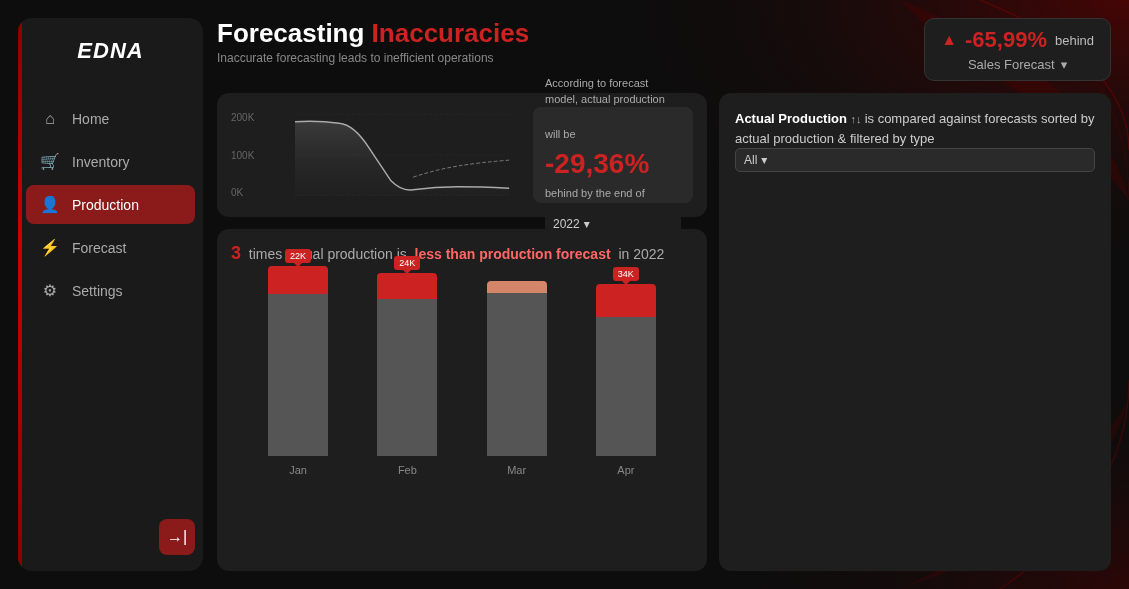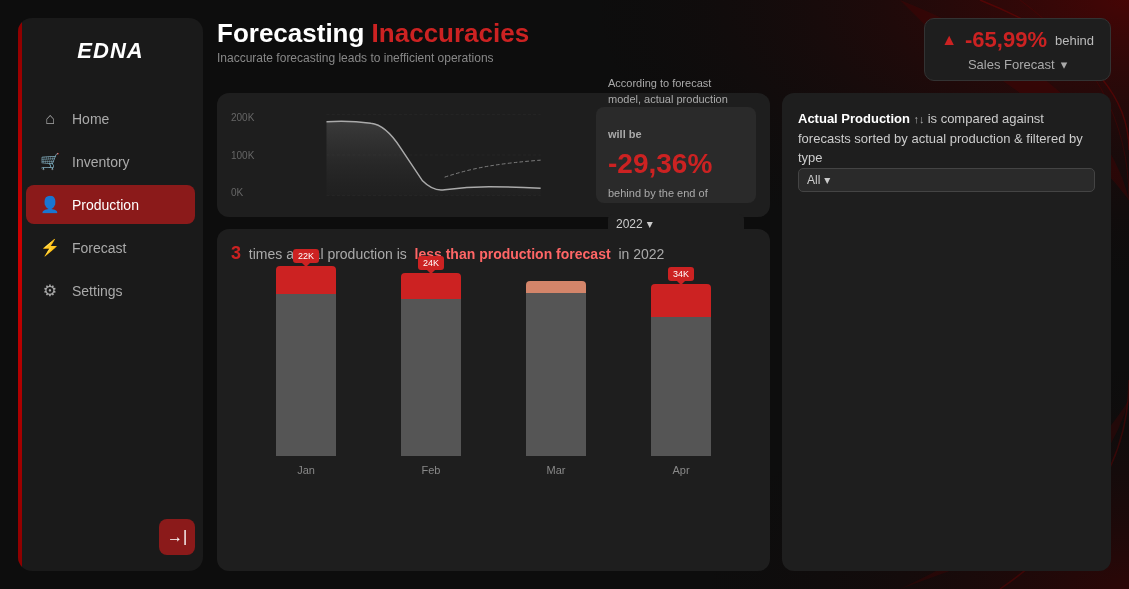--- a/index.html
+++ b/index.html
@@ -172,21 +172,21 @@
       gap: 12px;
       flex: 1;
     }
     .left-panels {
       flex: 1;
       display: flex;
       flex-direction: column;
       gap: 12px;
     }
     .right-panel {
-      width: 329px;
+      width: 392px;
       background: #1e1e1e;
       border-radius: 12px;
       padding: 16px;
     }
     
     .top-chart-panel {
       background: #1e1e1e;
       border-radius: 12px;
       padding: 14px;
       display: flex;
@@ -456,21 +456,21 @@
               </defs>
               <path d="M 30 20 Q 60 18 90 22 Q 110 24 130 55 Q 150 85 160 100 Q 175 115 190 112 Q 220 108 250 108 Q 280 108 320 110 L 320 120 L 30 120 Z" fill="url(#areaGrad)"></path>
 
               <path d="M 30 20 Q 60 18 90 22 Q 110 24 130 55 Q 150 85 160 100 Q 175 115 190 112 Q 220 108 250 108 Q 280 108 320 110" fill="none" stroke="#aaa" stroke-width="2"></path>
 
               <path d="M 190 95 Q 220 85 250 80 Q 280 75 320 72" fill="none" stroke="#888" stroke-width="1.2" stroke-dasharray="5,3"></path>
             </svg>
           </div>
           <div class="chart-info-box">
             <div class="info-box-text">According to forecast model, actual production</div>
-            <div class="info-box-text" style="margin-top:20px;font-weight:bold;">will be</div>
+            <div class="info-box-text" style="margin-top:20px;">will be</div>
             <div class="info-box-pct">-29,36%</div>
             <div class="info-box-text">behind by the end of</div>
             <div class="info-dropdown">
               <span>2022</span>
               <span>▾</span>
             </div>
           </div>
         </div>
 
         <div class="bottom-chart-panel">

